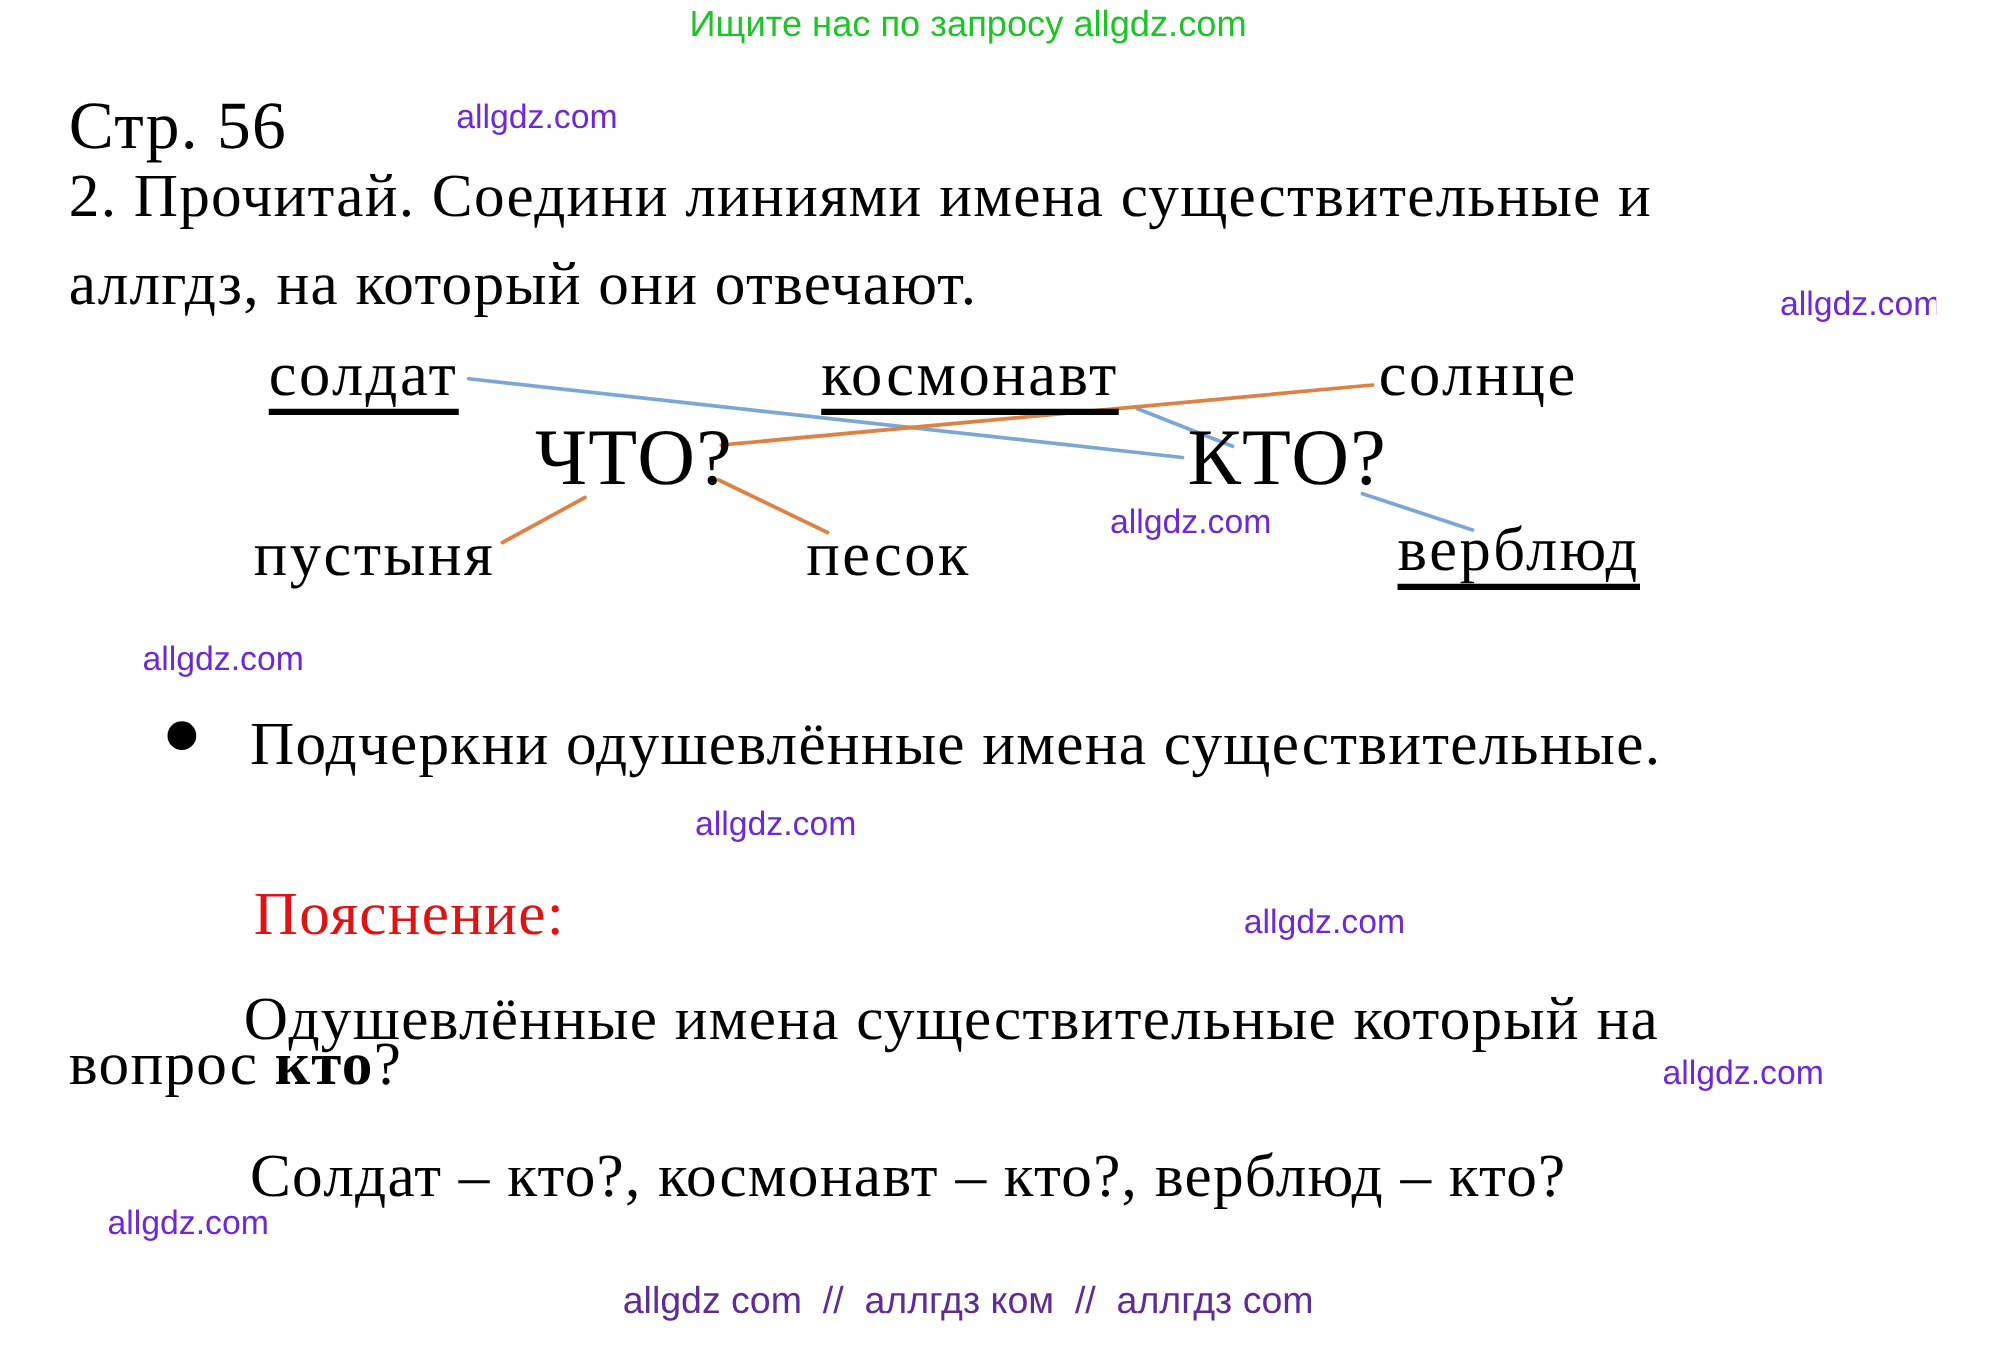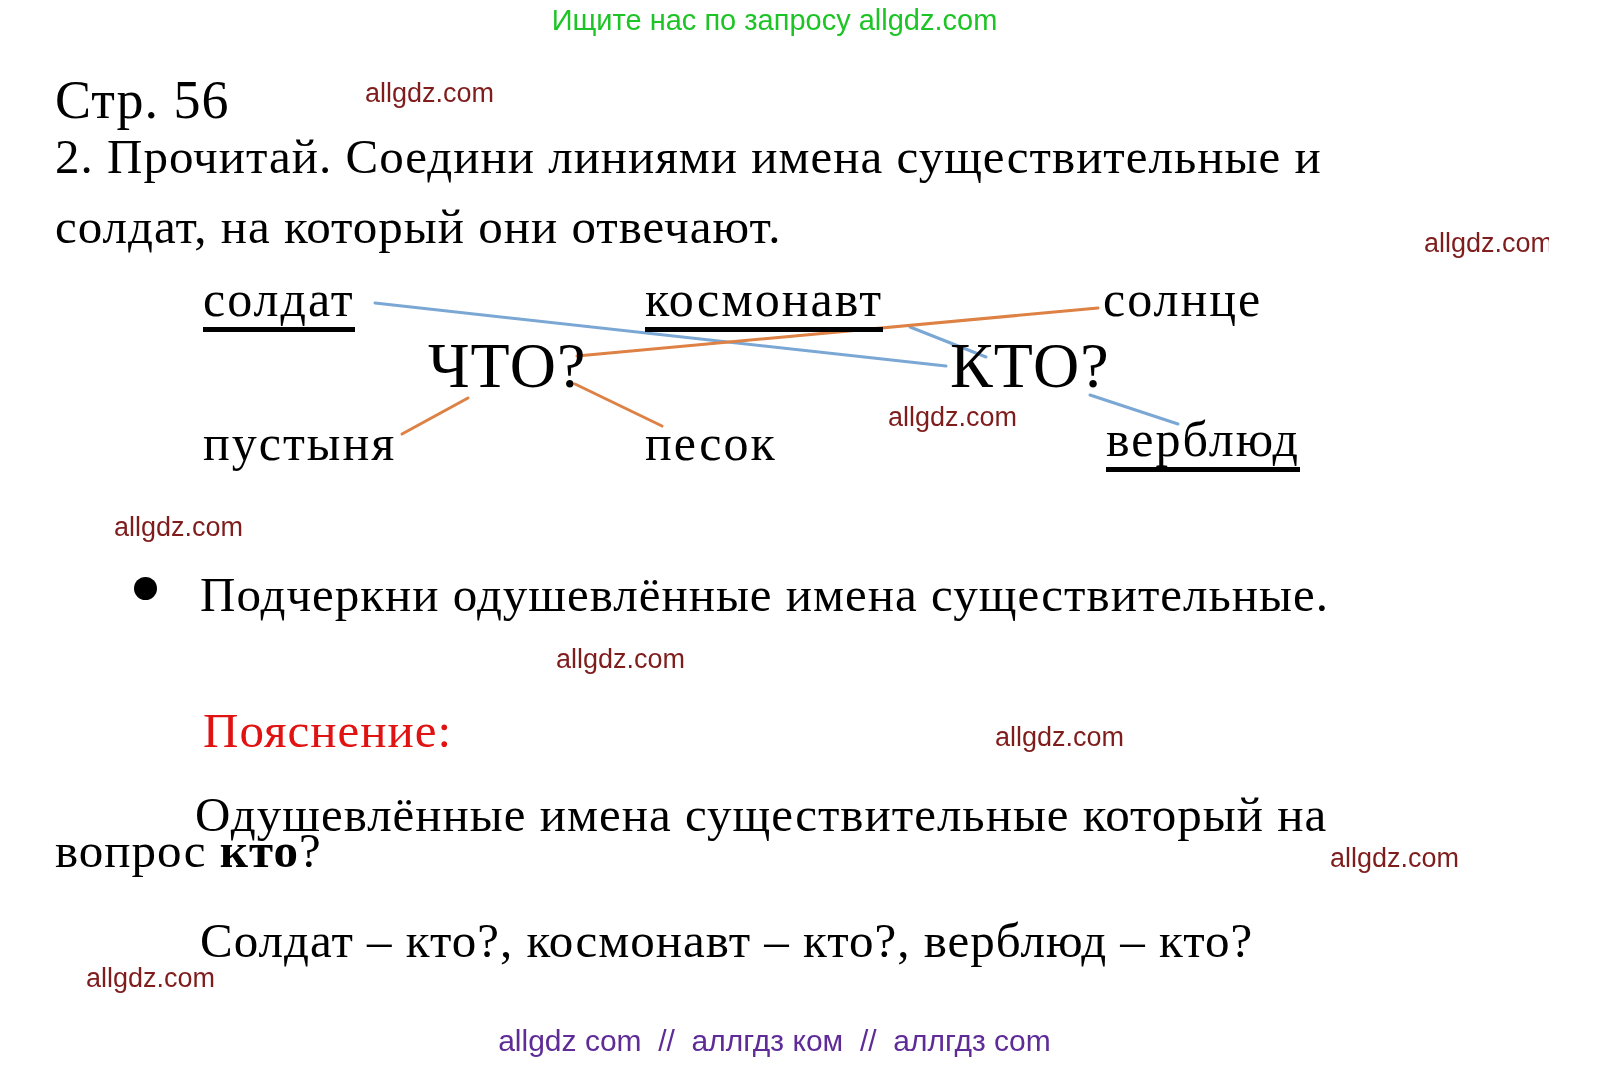--- a/index.html
+++ b/index.html
@@ -3,24 +3,24 @@
 <meta charset="utf-8">
 <style>
   html,body{margin:0;padding:0;background:#fff;}
   .page{position:relative;width:1549px;height:1079px;background:#ffffff;overflow:hidden;
         font-family:"Liberation Serif","DejaVu Serif",serif;color:#000;}
   .abs{position:absolute;line-height:1;white-space:nowrap;}
   .serif{font-family:"Liberation Serif","DejaVu Serif",serif;letter-spacing:1px;}
   .sans{font-family:"Liberation Sans","DejaVu Sans",sans-serif;}
   .promo{left:0;right:0;top:6px;text-align:center;font-size:29px;color:#1dc426;}
   .page-label{left:55px;top:73px;font-size:54px;}
-  .watermark{font-size:27px;color:#7f1d1d;}
+  .watermark{font-size:27px;color:#6d28d9;}
   .task-line{font-size:49px;}
   .dword{font-size:50px;letter-spacing:2px;}
-  .underlined{border-bottom:5px solid #000;padding-bottom:3px;}
+  .underlined{border-bottom:5px solid #000;padding-bottom:3px;margin-left:12px;}
   .question{font-size:64px;letter-spacing:1px;}
   .bullet-dot{width:23px;height:23px;border-radius:50%;background:#000;}
   .expl-heading{font-size:49px;color:#e01212;}
   .expl{font-size:49px;}
   .footer{left:0;right:0;top:1026px;text-align:center;font-size:30px;color:#5e2b97;white-space:pre;}
   svg.lines{position:absolute;left:0;top:0;pointer-events:none;}
 </style>
 </head>
 <body>
 
@@ -33,21 +33,21 @@
   <div class="abs sans watermark" style="left:365px;top:80px;">allgdz.com</div>
   <div class="abs sans watermark" style="left:1424px;top:230px;">allgdz.com</div>
   <div class="abs sans watermark" style="left:888px;top:404px;">allgdz.com</div>
   <div class="abs sans watermark" style="left:114px;top:514px;">allgdz.com</div>
   <div class="abs sans watermark" style="left:556px;top:646px;">allgdz.com</div>
   <div class="abs sans watermark" style="left:995px;top:724px;">allgdz.com</div>
   <div class="abs sans watermark" style="left:1330px;top:845px;">allgdz.com</div>
   <div class="abs sans watermark" style="left:86px;top:965px;">allgdz.com</div>
 
   <div class="abs serif task-line" style="left:55px;top:132px;">2. Прочитай. Соедини линиями имена существительные и</div>
-  <div class="abs serif task-line" style="left:55px;top:202px;">солдат, на который они отвечают.</div>
+  <div class="abs serif task-line" style="left:55px;top:202px;">аллгдз, на который они отвечают.</div>
 
   <svg class="lines" width="1598" height="1079" viewBox="0 0 1598 1079">
     <line x1="375" y1="303" x2="946" y2="366" stroke-width="3" stroke-linecap="round" stroke="#7ba7d4"></line>
     <line x1="910" y1="327" x2="986" y2="357" stroke-width="3" stroke-linecap="round" stroke="#7ba7d4"></line>
     <line x1="1090" y1="395" x2="1178" y2="424" stroke-width="3" stroke-linecap="round" stroke="#7ba7d4"></line>
     <line x1="577" y1="356" x2="1098" y2="308" stroke-width="3" stroke-linecap="round" stroke="#dd8144"></line>
     <line x1="468" y1="398" x2="402" y2="434" stroke-width="3" stroke-linecap="round" stroke="#dd8144"></line>
     <line x1="575" y1="384" x2="662" y2="426" stroke-width="3" stroke-linecap="round" stroke="#dd8144"></line>
   </svg>
 

